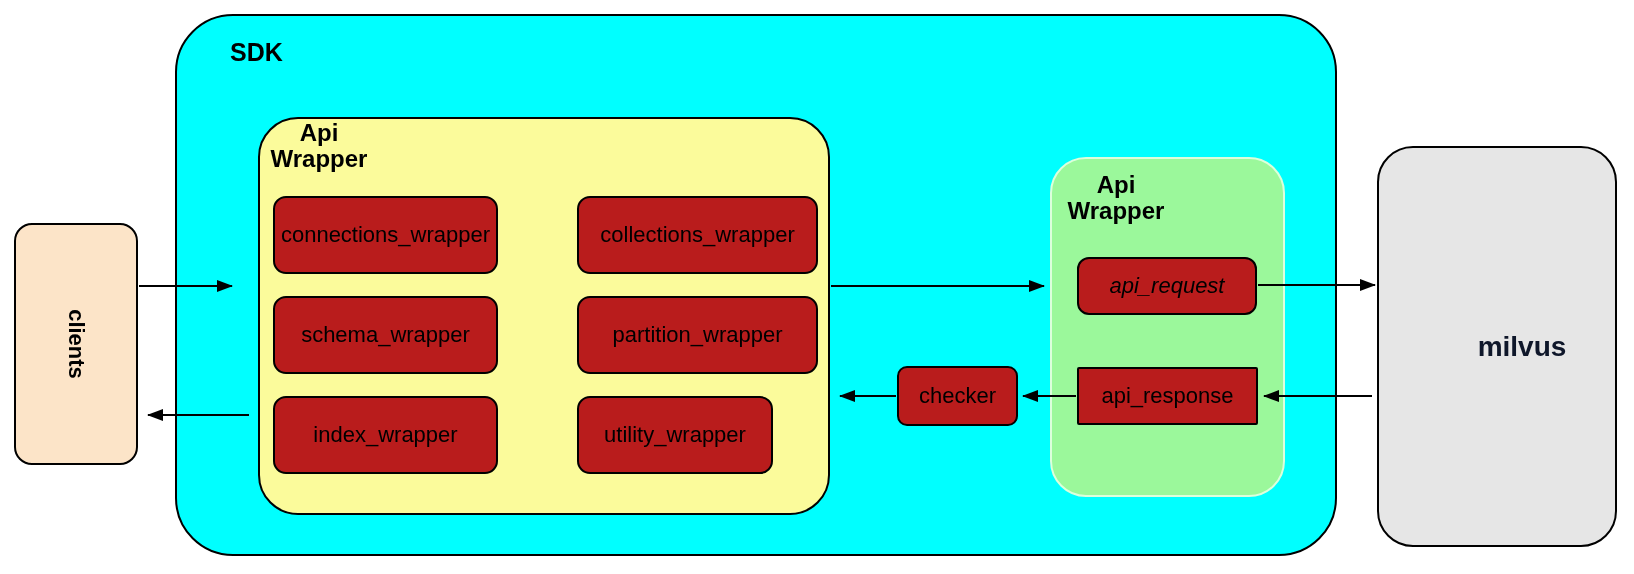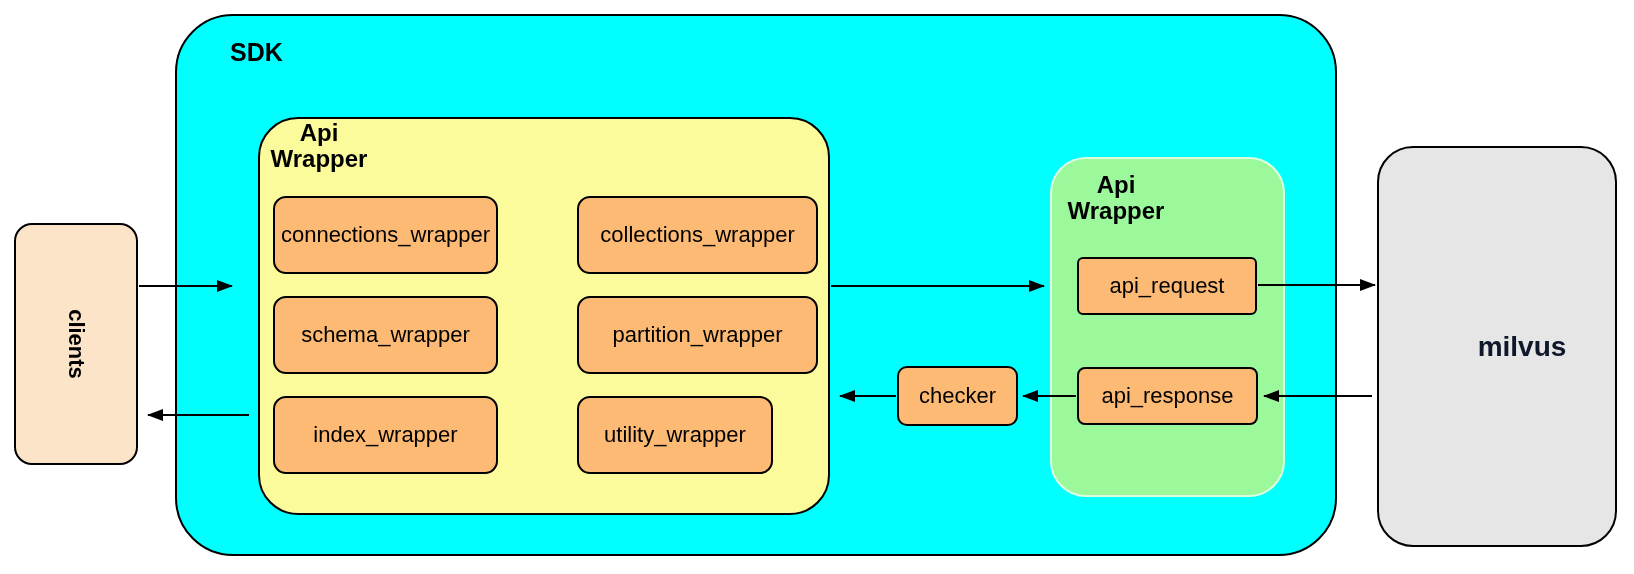--- a/index.html
+++ b/index.html
@@ -25,21 +25,21 @@
   .two-line {
     text-align: center;
     font-size: 24px;
     line-height: 26px;
     font-weight: bold;
     color: #000000;
   }
   .module {
     position: absolute;
     box-sizing: border-box;
-    background: #fdba74;
+    background: #b91c1c;
     border: 2px solid #000000;
     border-radius: 13px;
     display: flex;
     align-items: center;
     justify-content: center;
     font-size: 22px;
     color: #000000;
     white-space: nowrap;
   }
   
@@ -62,22 +62,22 @@
     font-size: 28px; font-weight: bold; color: #0f172a; margin-left: 25px;
   }
   
   .m-connections { left: 273px; top: 196px; width: 225px; height: 78px; }
   .m-collections { left: 577px; top: 196px; width: 241px; height: 78px; }
   .m-schema      { left: 273px; top: 296px; width: 225px; height: 78px; text-align: center; }
   .m-partition   { left: 577px; top: 296px; width: 241px; height: 78px; }
   .m-index       { left: 273px; top: 396px; width: 225px; height: 78px; }
   .m-utility     { left: 577px; top: 396px; width: 196px; height: 78px; }
   
-  .m-request  { left: 1077px; top: 257px; width: 180px; height: 58px; border-radius: 6px; }
-  .m-response { left: 1077px; top: 367px; width: 181px; height: 58px; border-radius: 8px; }
+  .m-request  { left: 1077px; top: 257px; width: 180px; height: 58px; border-radius: 12px; font-style: italic; }
+  .m-response { left: 1077px; top: 367px; width: 181px; height: 58px; border-radius: 2px; }
   .m-checker  { left: 897px;  top: 366px; width: 121px; height: 60px; border-radius: 10px; }
   .arrows {
     position: absolute; left: 0; top: 0; width: 1634px; height: 574px;
     pointer-events: none;
   }
 </style>
 </head>
 <body>
 
 <div class="canvas">

